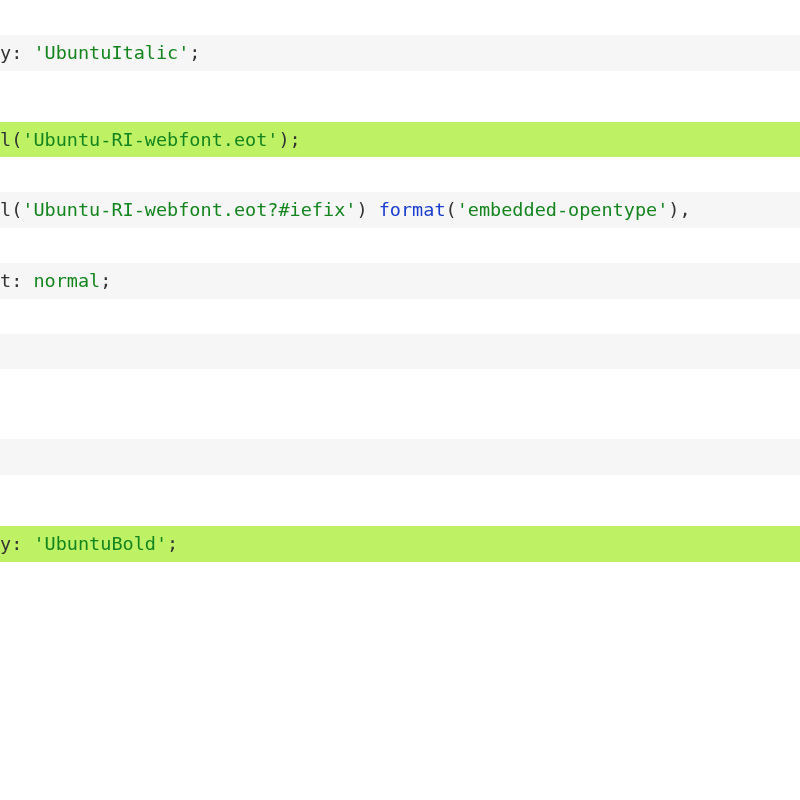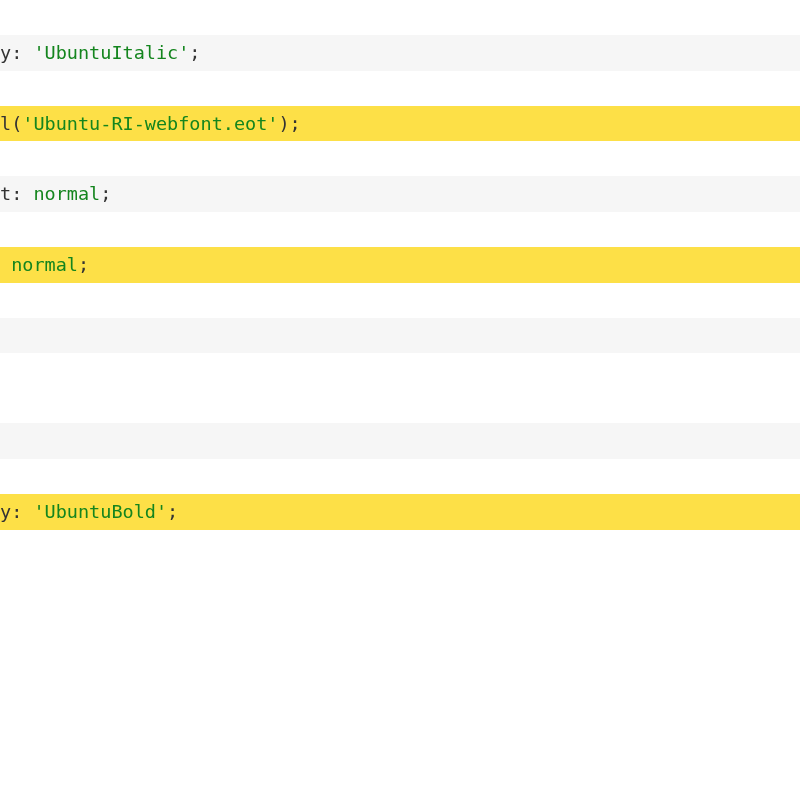--- a/index.html
+++ b/index.html
@@ -22,40 +22,41 @@
   }
   .line {
     height: 35.5px;
     padding-left: 0px;
     display: block;
   }
   .shade {
     background: #f6f6f6;
   }
   .even {
-    background: #fde047;
+    background: #bef264;
+    margin-top: 16px;
   }
   .blank {
     background: #ffffff;
     height: 35.5px;
   }
   .tok-str  { color: #14851e; }   
   .tok-func { color: #1a3ecf; }   
   .tok-punc { color: #333333; }   
   .tok-fam  { color: #333333; }   
   .tok-val  { color: #14851e; }   
 </style>
 </head>
 <body>
 
 <div class="code-block">
 <span class="line shade"><span class="tok-fam">y: </span><span class="tok-str">'UbuntuItalic'</span><span class="tok-punc">;</span></span>
 <span class="line even"><span class="tok-fam">l(</span><span class="tok-str">'Ubuntu-RI-webfont.eot'</span><span class="tok-punc">)</span><span class="tok-punc">;</span></span>
+<span class="line shade"><span class="tok-fam">l(</span><span class="tok-str">'Ubuntu-RI-webfont.eot?#iefix'</span><span class="tok-punc">)</span> <span class="tok-func">format</span><span class="tok-punc">(</span><span class="tok-str">'embedded-opentype'</span><span class="tok-punc">)</span><span class="tok-punc">,</span></span>
 <span class="line shade"><span class="tok-fam">t: </span><span class="tok-val">normal</span><span class="tok-punc">;</span></span>
-<span class="line even"><span class="tok-fam"> </span><span class="tok-val">normal</span><span class="tok-punc">;</span></span>
 <span class="line shade"> </span>
 <span class="blank"> </span>
 <span class="line shade"> </span>
 <span class="line even"><span class="tok-fam">y: </span><span class="tok-str">'UbuntuBold'</span><span class="tok-punc">;</span></span>
 
 
 
 
 
 

